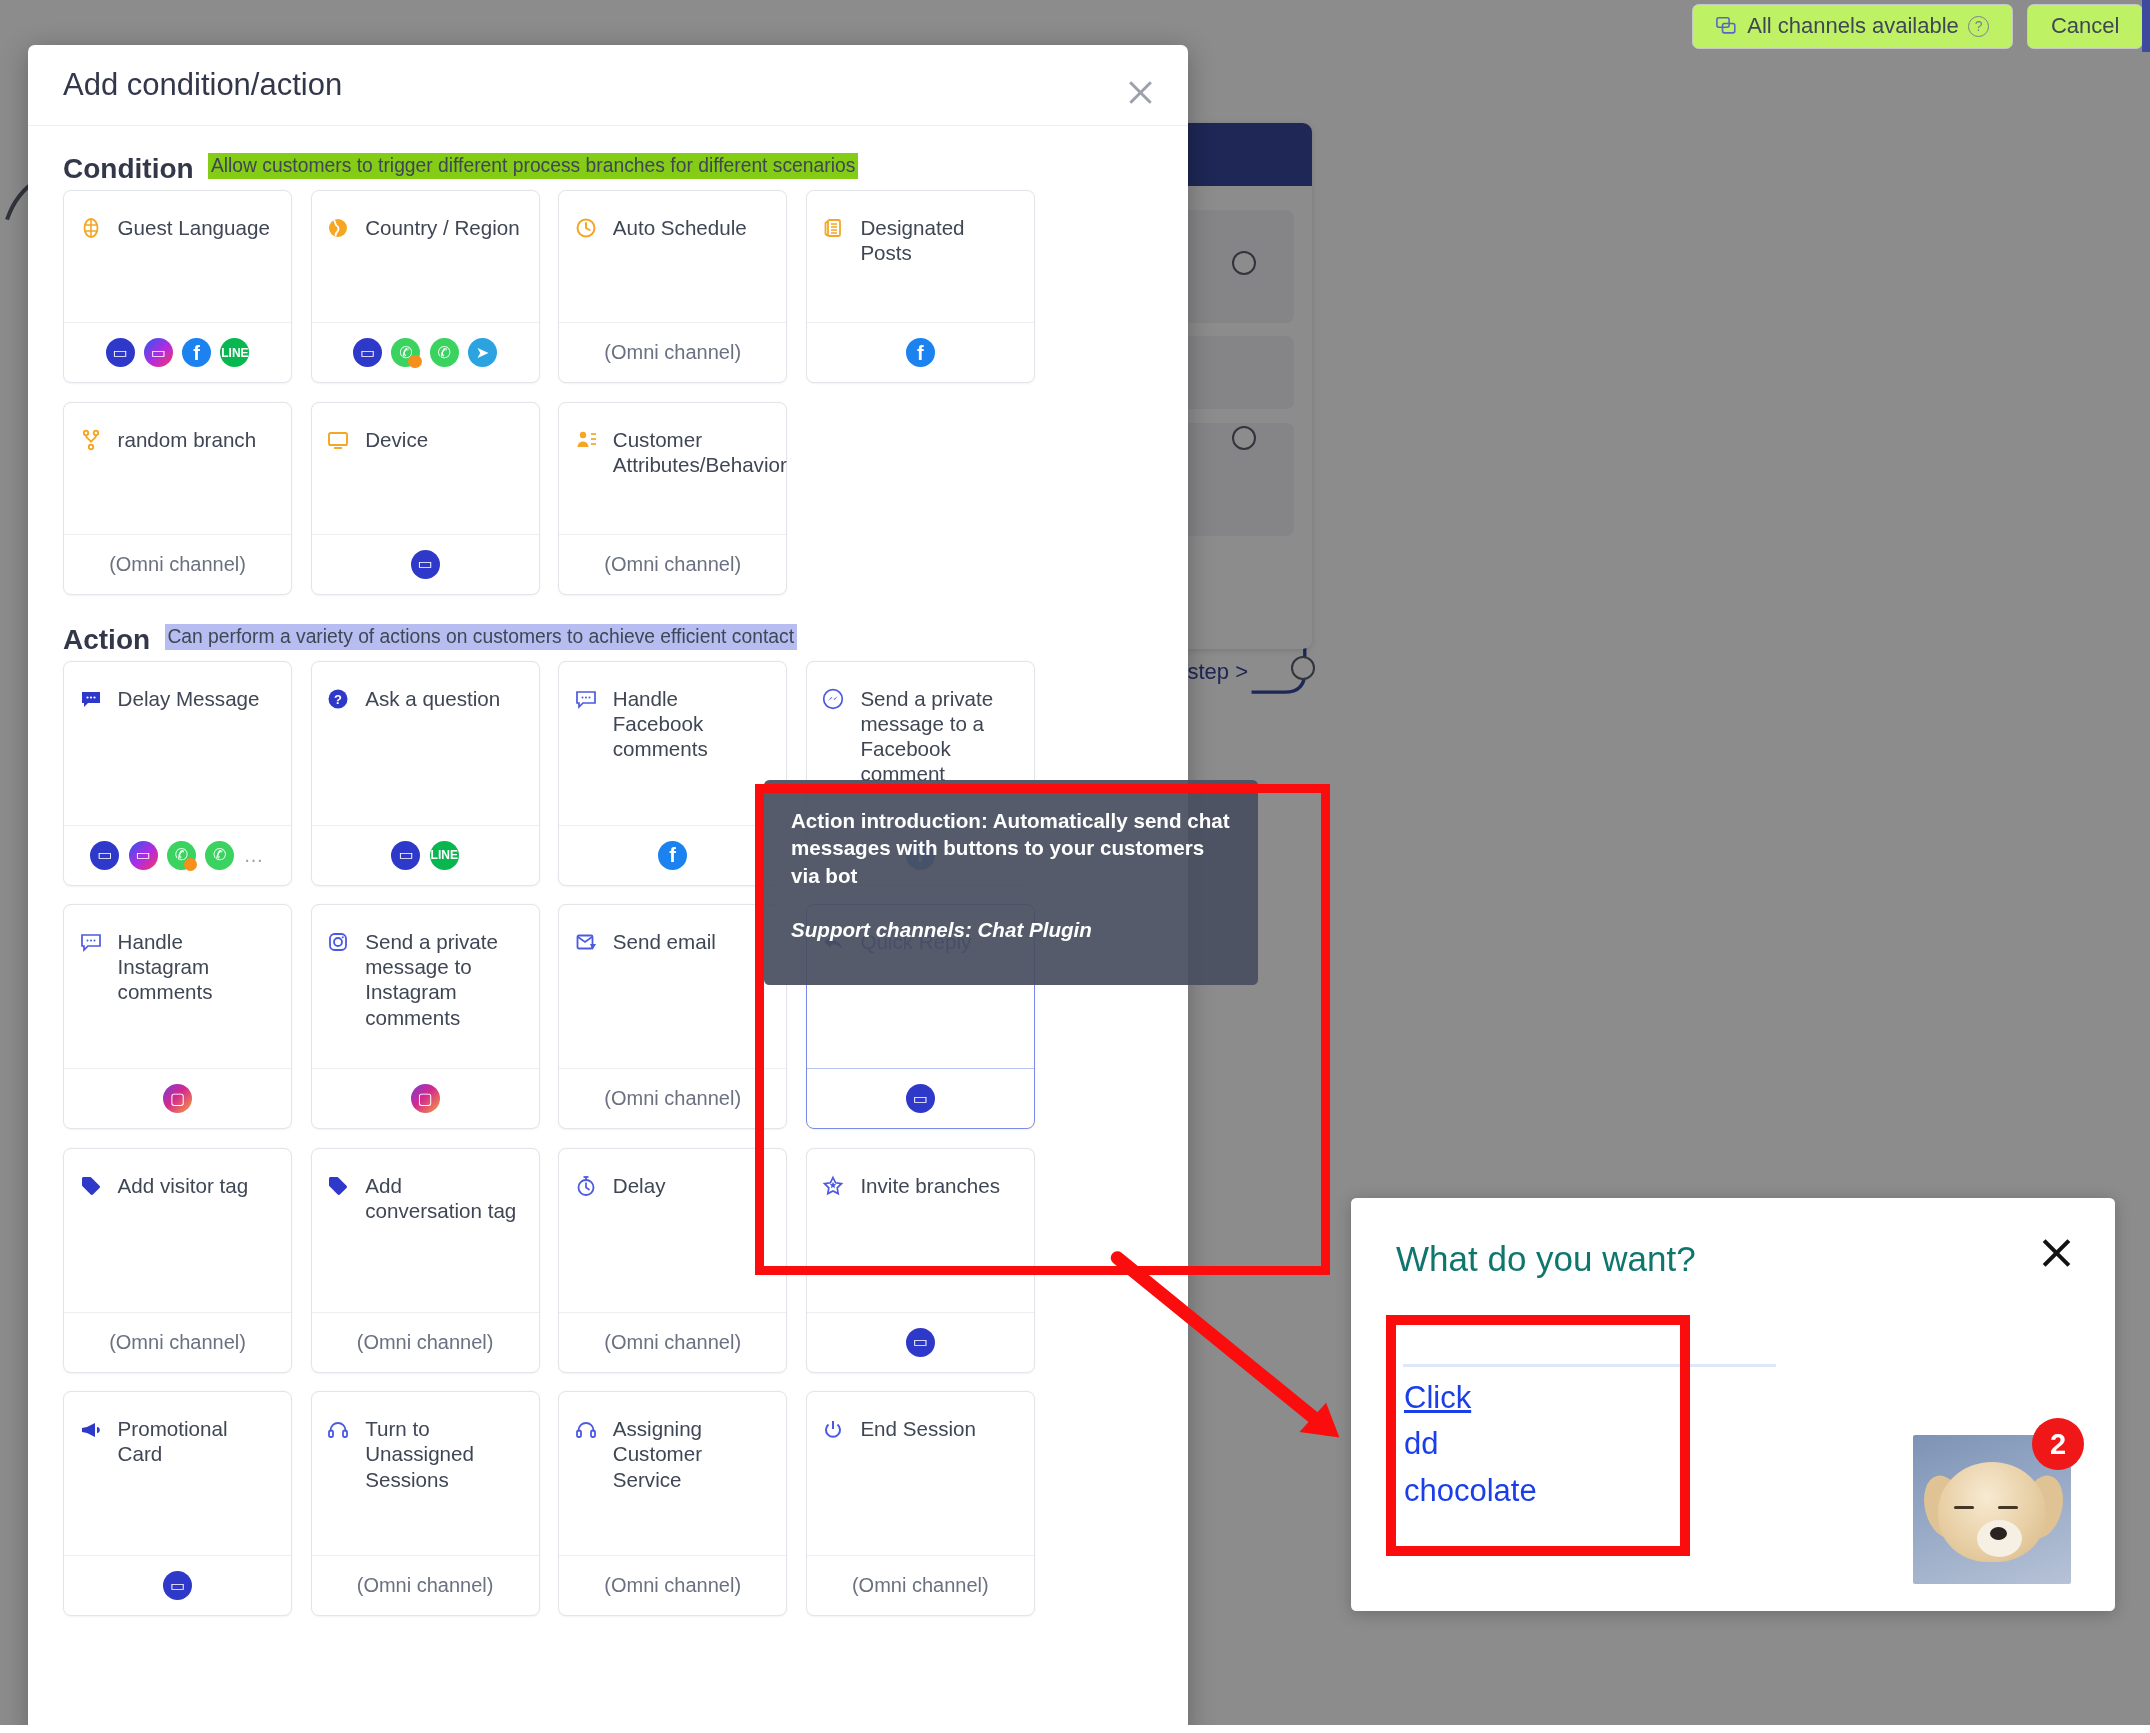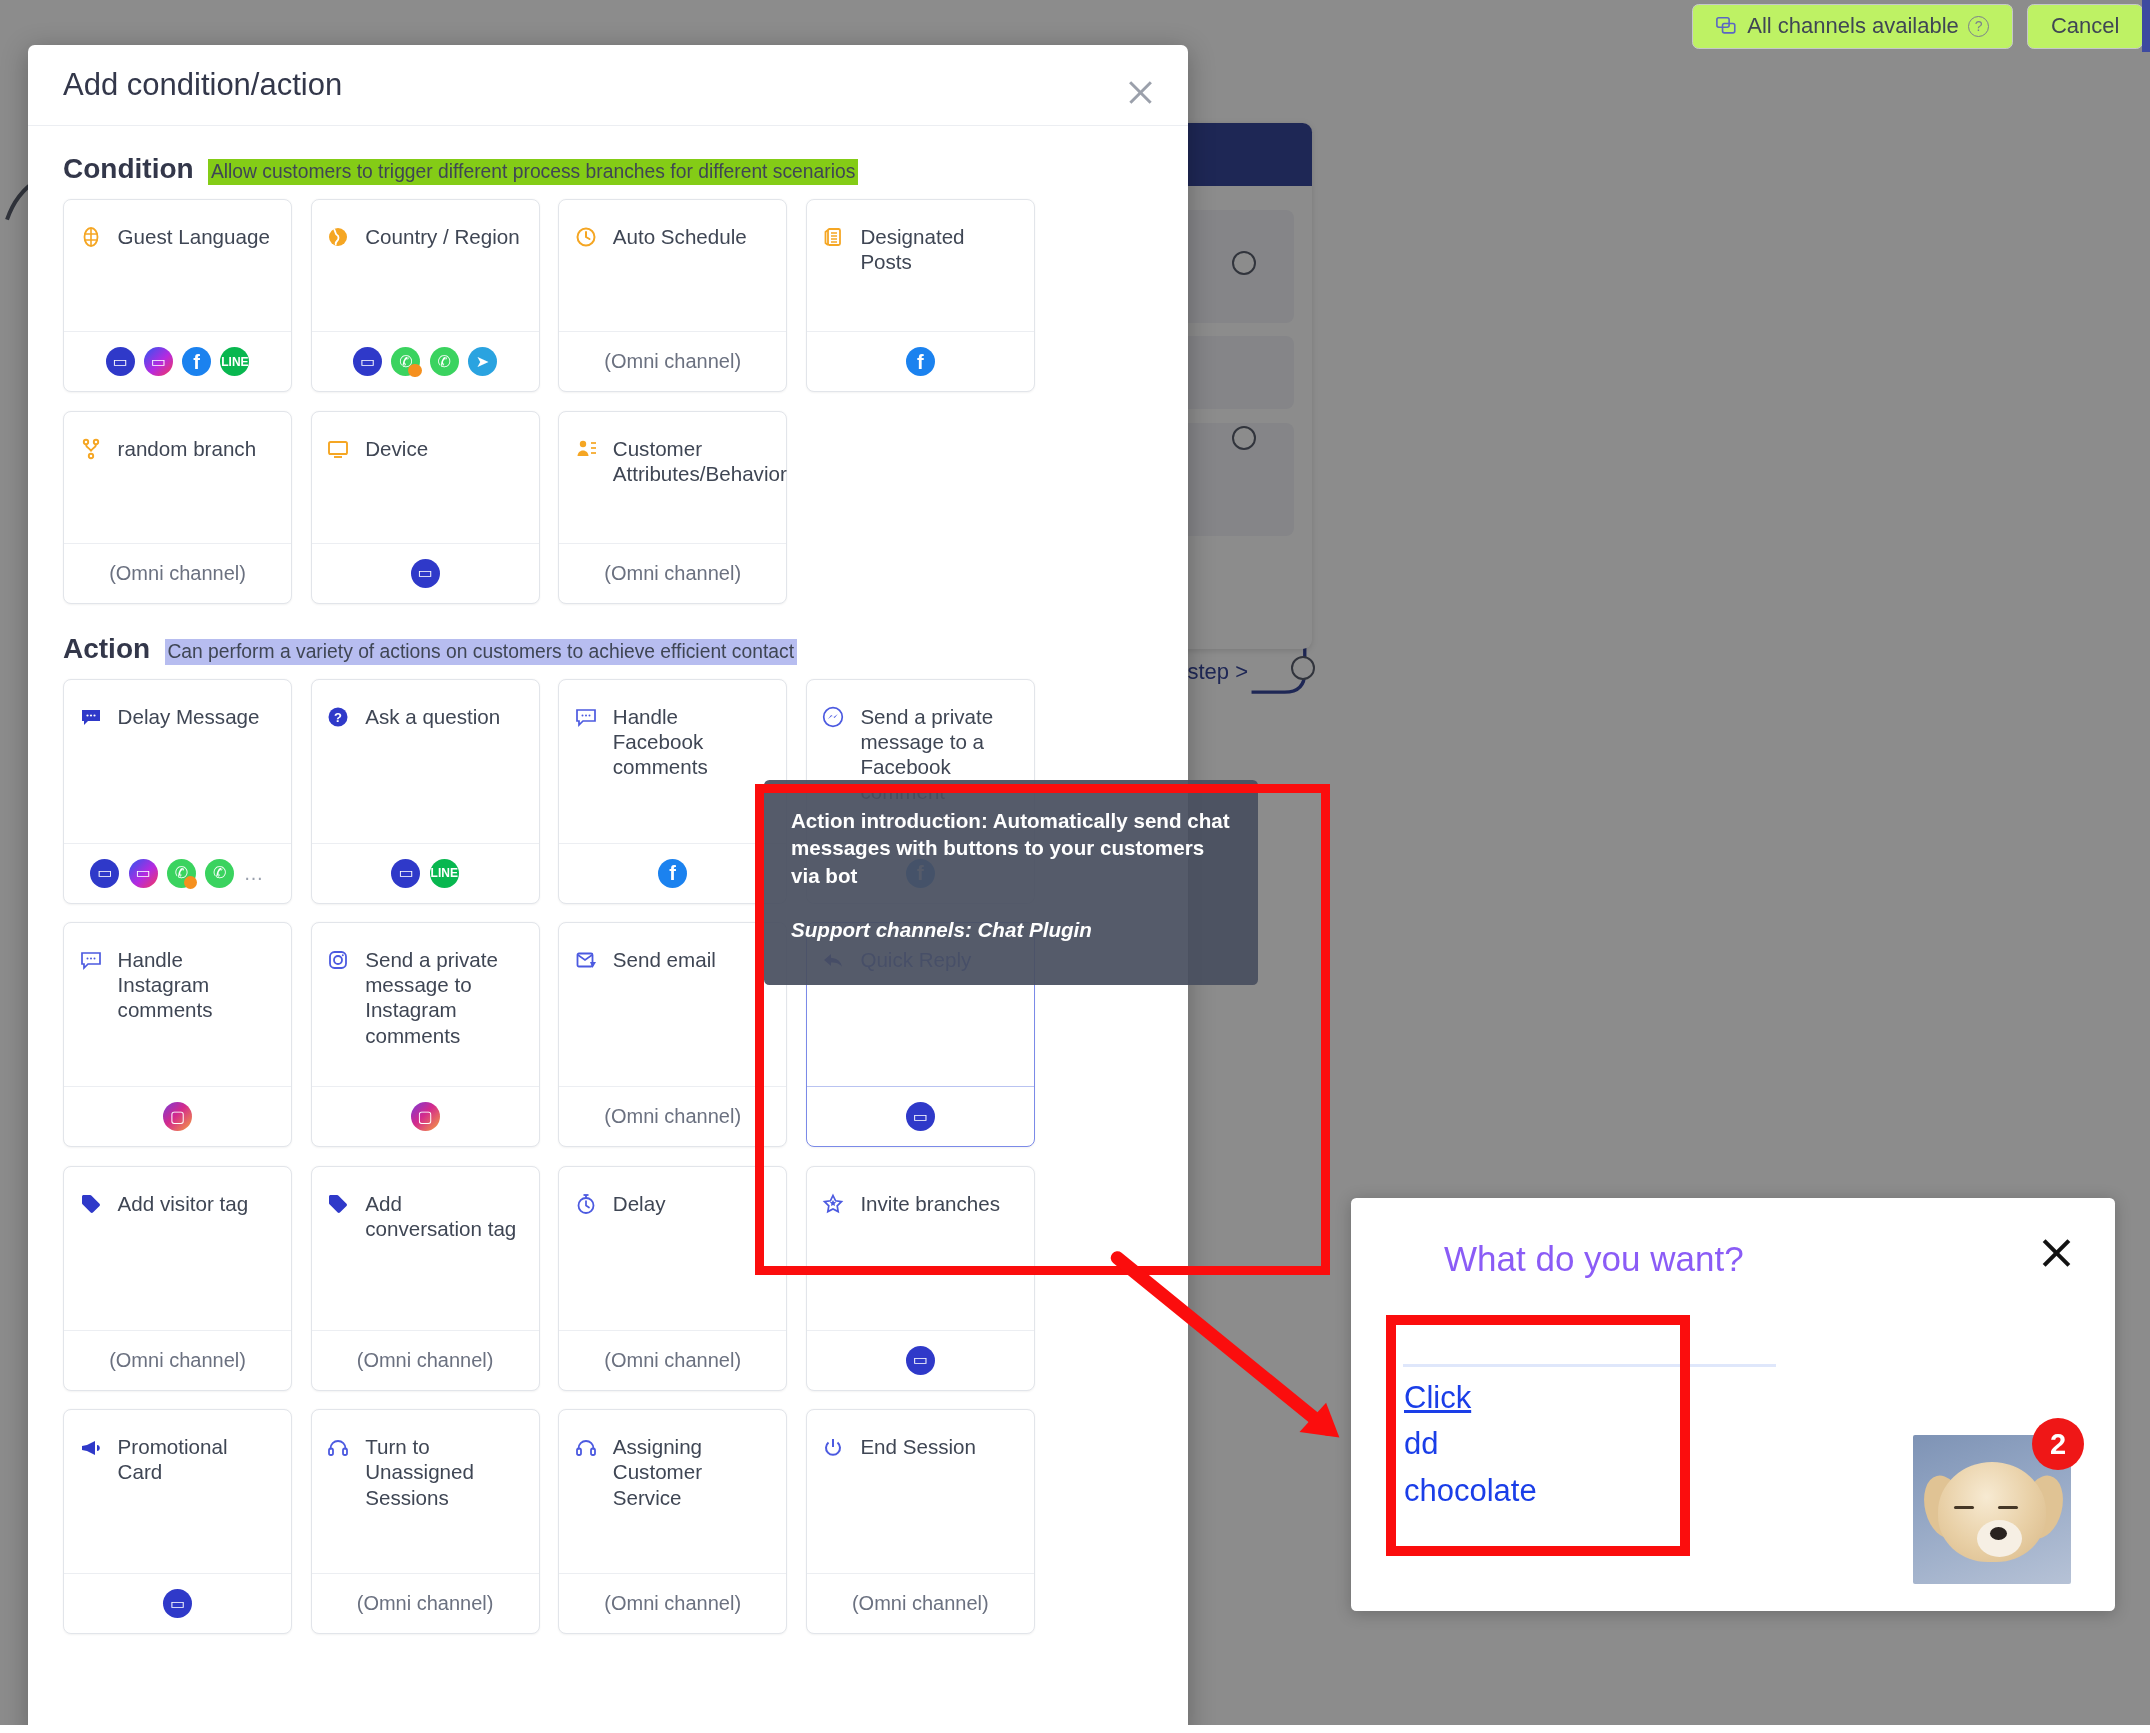--- a/index.html
+++ b/index.html
@@ -83,21 +83,21 @@
   }
   #modal-close:before, #modal-close:after {
     content: ""; position: absolute; left: 0; top: 14px;
     width: 29px; height: 2.7px; background: #9ba0ab;
   }
   #modal-close:before { transform: rotate(45deg); }
   #modal-close:after  { transform: rotate(-45deg); }
 
   #modal-body { padding: 27px 35px 0 35px; }
 
-  .sec-head { display: flex; align-items: flex-end; gap: 14.6px; margin-bottom: 14px; }
+  .sec-head { display: flex; align-items: flex-start; gap: 14.6px; margin-bottom: 5px; }
   .sec-title { font-size: 28px; font-weight: bold; color: #33374a; }
   .sec-desc  { font-size: 19.3px; color: #3f4654; padding: 2px 2.7px; }
   .sec-desc.cond { background: #84cc16; }
   .sec-desc.act  { background: #b7bdf0; }
 
   .grid { display: flex; flex-wrap: wrap; gap: 18.6px 18.6px; }
   .card {
     width: 229px; background: #fff;
     border: 0.7px solid #e2e5ea; border-radius: 8px;
     display: flex; flex-direction: column;
@@ -157,21 +157,21 @@
                width: 280px; height: 226px; z-index: 41; }
 
   
   #chat-widget {
     position: absolute; left: 1351px; top: 1198px; width: 764px; height: 413px;
     background: #fff; border-radius: 5.3px; box-shadow: 0 2.7px 16px rgba(0,0,0,.22);
     z-index: 35;
   }
   #chat-title {
     position: absolute; left: 45px; top: 41px;
-    font-size: 35px; color: #8b5cf6; margin-left: 48px;
+    font-size: 35px; color: #0f766e;
   }
   #chat-close {
     position: absolute; right: 41px; top: 37px; width: 35px; height: 35px; cursor: pointer;
   }
   #chat-close:before, #chat-close:after {
     content:""; position:absolute; left:0; top:16px; width:35px; height:4px; background:#121212;
   }
   #chat-close:before { transform: rotate(45deg); }
   #chat-close:after  { transform: rotate(-45deg); }
   #chat-divider {

